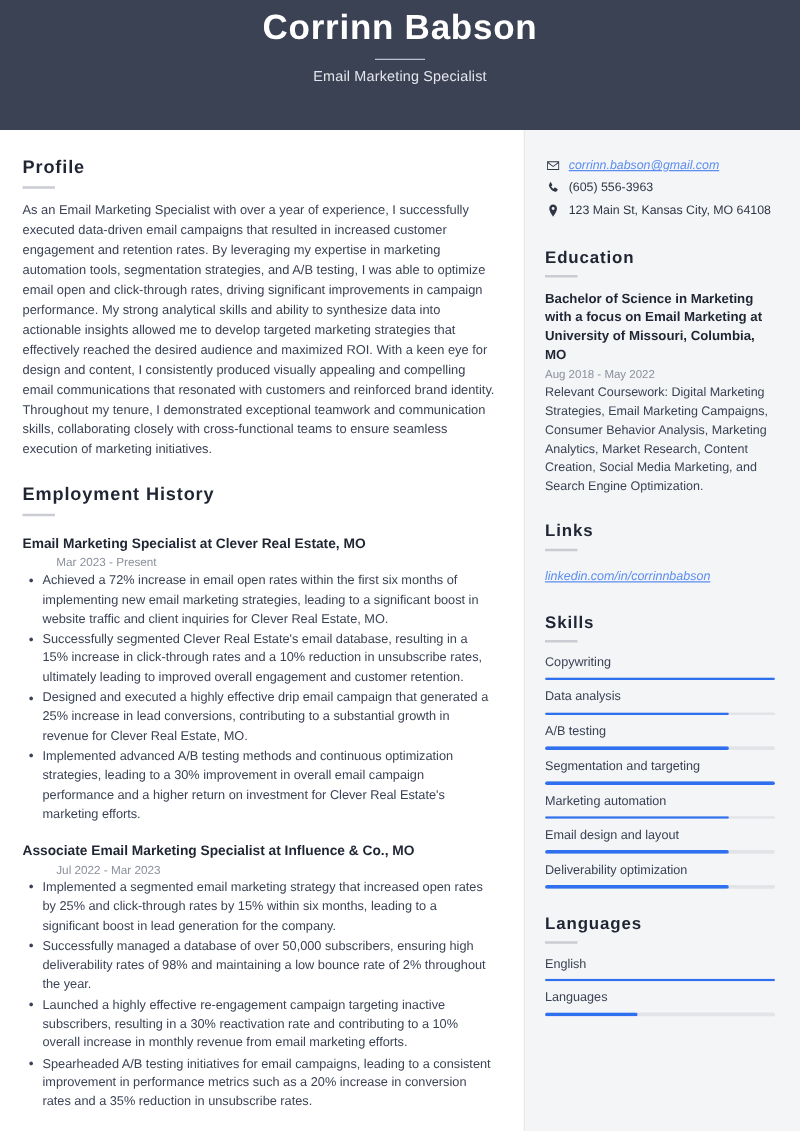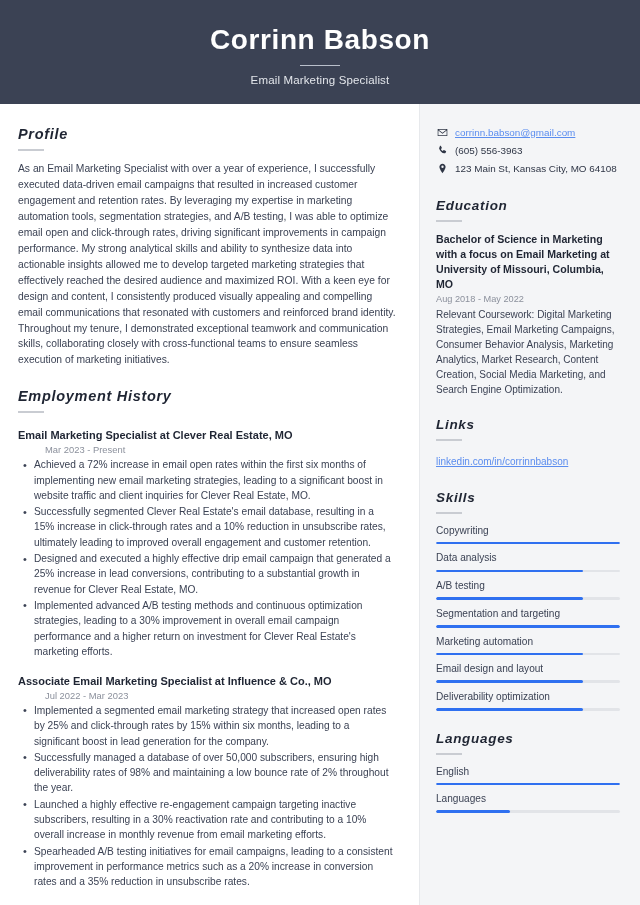--- a/index.html
+++ b/index.html
@@ -20,21 +20,21 @@
   }
 
   
   .header {
     height: 104px;
     background: #3b4254;
     color: #ffffff;
     display: flex;
     flex-direction: column;
     align-items: center;
-    justify-content: center;
+    justify-content: flex-start;
     padding-top: 6px;
   }
   .header-name {
     font-size: 28px;
     font-weight: 700;
     letter-spacing: 0.6px;
     line-height: 1.15;
     color: #ffffff;
   }
   .header-rule {
@@ -67,21 +67,20 @@
     border-left: 1px solid #e7e9ec;
     padding: 22px 20px 0 16px;
   }
 
   
   .sec-head {
     font-size: 14.5px;
     font-weight: 700;
     color: #1f2533;
     letter-spacing: 0.7px;
-    font-style: italic;
   }
   .sec-head.side { font-size: 13.5px; }
   .sec-rule {
     width: 26px;
     height: 2px;
     background: #c9ccd2;
     margin: 7px 0 10px;
   }
 
   
@@ -150,20 +149,21 @@
     align-items: center;
     justify-content: center;
     padding-top: 1px;
     color: #2f3646;
   }
   .contact-ico svg { display: block; fill: #2f3646; }
   .link {
     color: #5b8def;
     text-decoration: underline;
     word-break: break-all;
+    font-style: italic;
   }
 
   
   .edu-title {
     font-size: 10.6px;
     font-weight: 700;
     color: #1f2533;
     line-height: 1.42;
   }
   .edu-dates {

